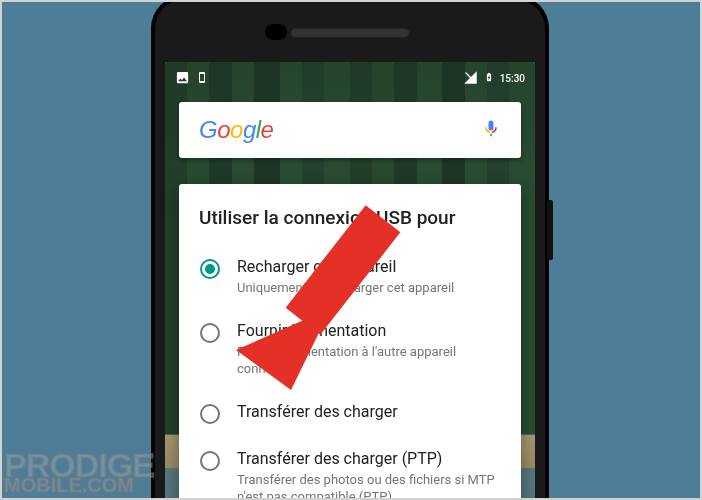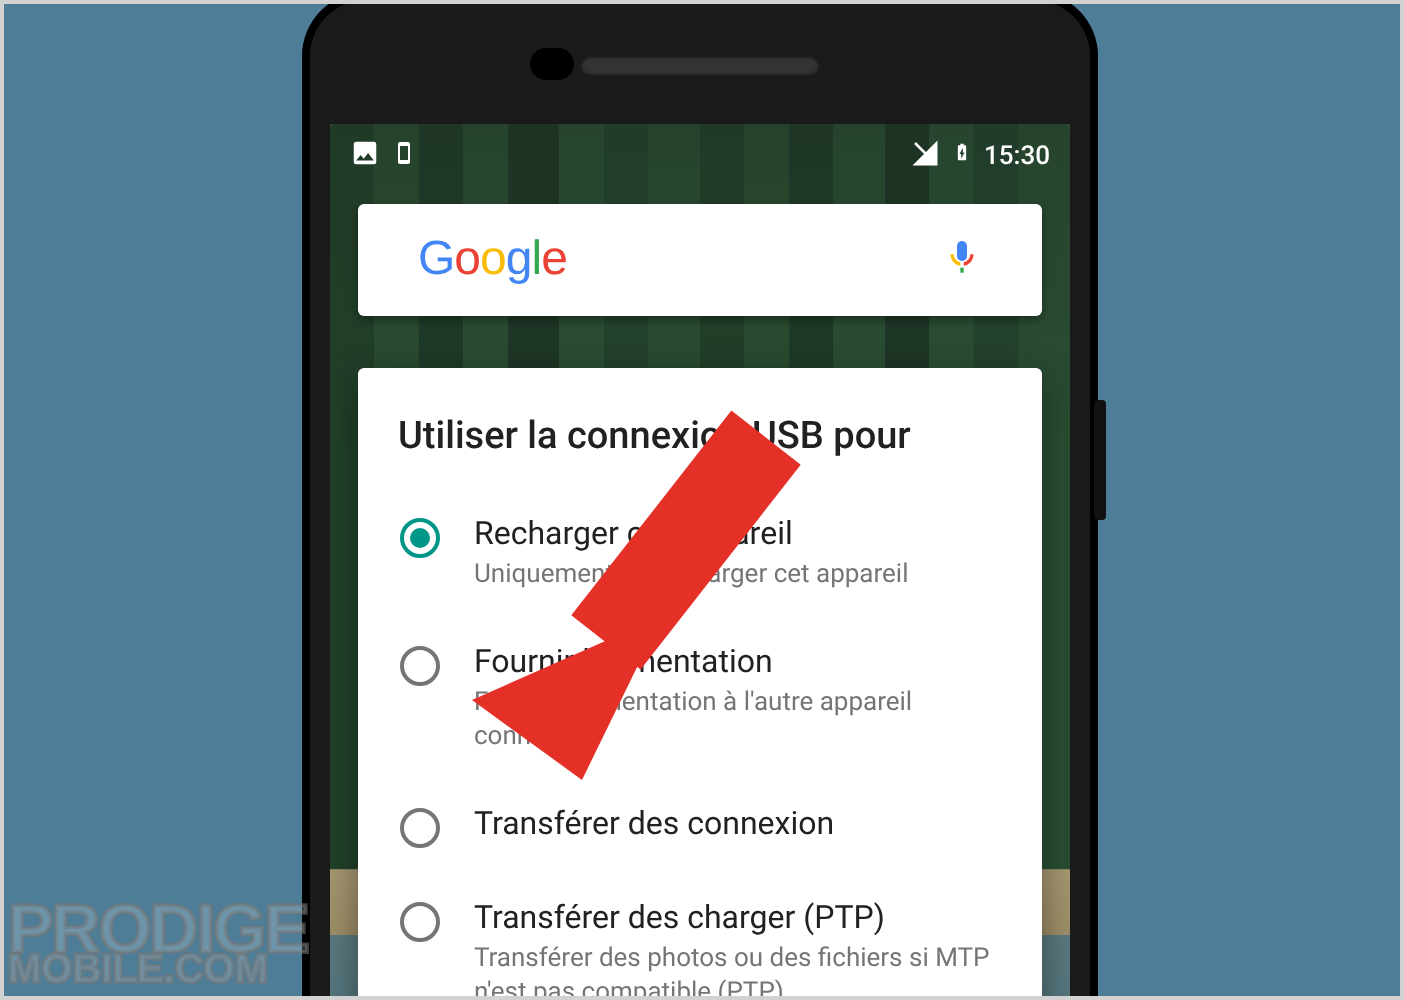--- a/index.html
+++ b/index.html
@@ -82,37 +82,38 @@
     position: absolute;
     top: 0;
     left: 0;
     right: 0;
     height: 26px;
     display: flex;
     align-items: center;
     justify-content: space-between;
     padding: 16px 10px;
     color: #fff;
-    font-size: 13px;
+    font-size: 10px;
     font-weight: 500;
   }
   .status-left, .status-right { display: flex; align-items: center; gap: 6px; }
   .status-right svg { fill: #fff; }
   .search-widget {
     position: absolute;
     top: 40px;
     left: 14px;
     right: 14px;
     height: 56px;
     background: #fff;
     border-radius: 3px;
     box-shadow: 0 2px 4px rgba(0,0,0,.35);
     display: flex;
     align-items: center;
-    padding: 0 30px;
+    padding: 0 20px;
+    font-style: italic;
   }
   .google-logo {
     font-family: Arial, sans-serif;
     font-size: 24px;
     font-weight: 500;
     letter-spacing: -0.5px;
   }
   .google-logo .g1 { color:#4285F4; }
   .google-logo .o1 { color:#EA4335; }
   .google-logo .o2 { color:#FBBC05; }
@@ -278,21 +279,21 @@
           <div class="radio-label">Fournir l'alimentation</div>
           <div class="radio-desc">Fournir l'alimentation à l'autre appareil connecté</div>
         </div>
       </div>
 
       <div class="radio-row">
         <div class="radio">
             <div class="radio-outer"></div>
           </div>
         <div class="radio-text">
-          <div class="radio-label">Transférer des connexion</div>
+          <div class="radio-label">Transférer des charger</div>
         </div>
       </div>
 
       <div class="radio-row">
         <div class="radio">
             <div class="radio-outer"></div>
           </div>
         <div class="radio-text">
           <div class="radio-label">Transférer des charger (PTP)</div>
           <div class="radio-desc">Transférer des photos ou des fichiers si MTP n'est pas compatible (PTP)</div>

